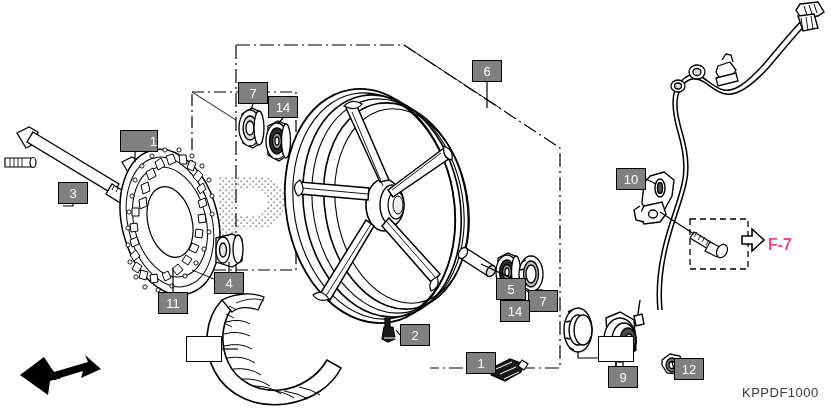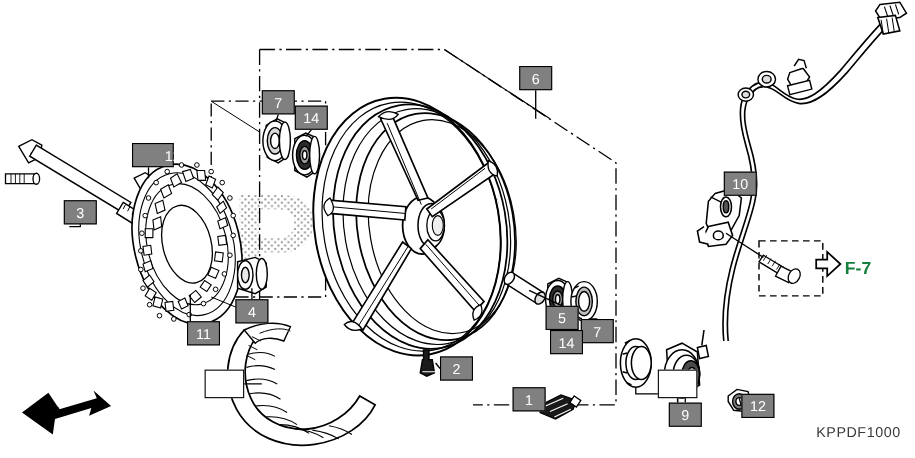--- a/index.html
+++ b/index.html
@@ -23,21 +23,21 @@
     box-sizing:border-box;
     letter-spacing:0px;
     z-index:6;
   }
   .callout.blank{background:#ffffff;color:#ffffff;}
   .callout.blank2{background:#ffffff;width:36px;height:26px;}
 
   
   .ref-label{
     position:absolute;
-    font-size:16px;font-weight:bold;color:#15803d;
+    font-size:16px;font-weight:bold;color:#ec4899;
     font-family:"Liberation Sans", sans-serif;
     z-index:6;white-space:nowrap;
   }
   
   .fr-label{
     position:absolute;
     font-size:15px;font-weight:bold;color:#000;
     font-family:"Liberation Sans", sans-serif;
     transform:rotate(-17deg);
     z-index:6;
@@ -456,24 +456,24 @@
   </div>
   <div class="callout" style="left:472px;top:60px;">
     <span>6</span>
   </div>
   <div class="callout" style="left:528px;top:290px;">
     <span>7</span>
   </div>
   <div class="callout" style="left:608px;top:366px;">
     <span>9</span>
   </div>
-  <div class="callout" style="left:616px;top:156px;margin-left:42px;">
+  <div class="callout" style="left:616px;top:168px;">
     <span>10</span>
   </div>
-  <div class="callout" style="left:158px;top:292px;margin-left:12px;">
+  <div class="callout" style="left:158px;top:292px;">
     <span>11</span>
   </div>
   <div class="callout" style="left:120px;top:130px;padding-left:36px;">
     <span>12</span>
   </div>
   <div class="callout" style="left:674px;top:358px;">
     <span>12</span>
   </div>
   <div class="callout" style="left:268px;top:96px;">
     <span>14</span>

